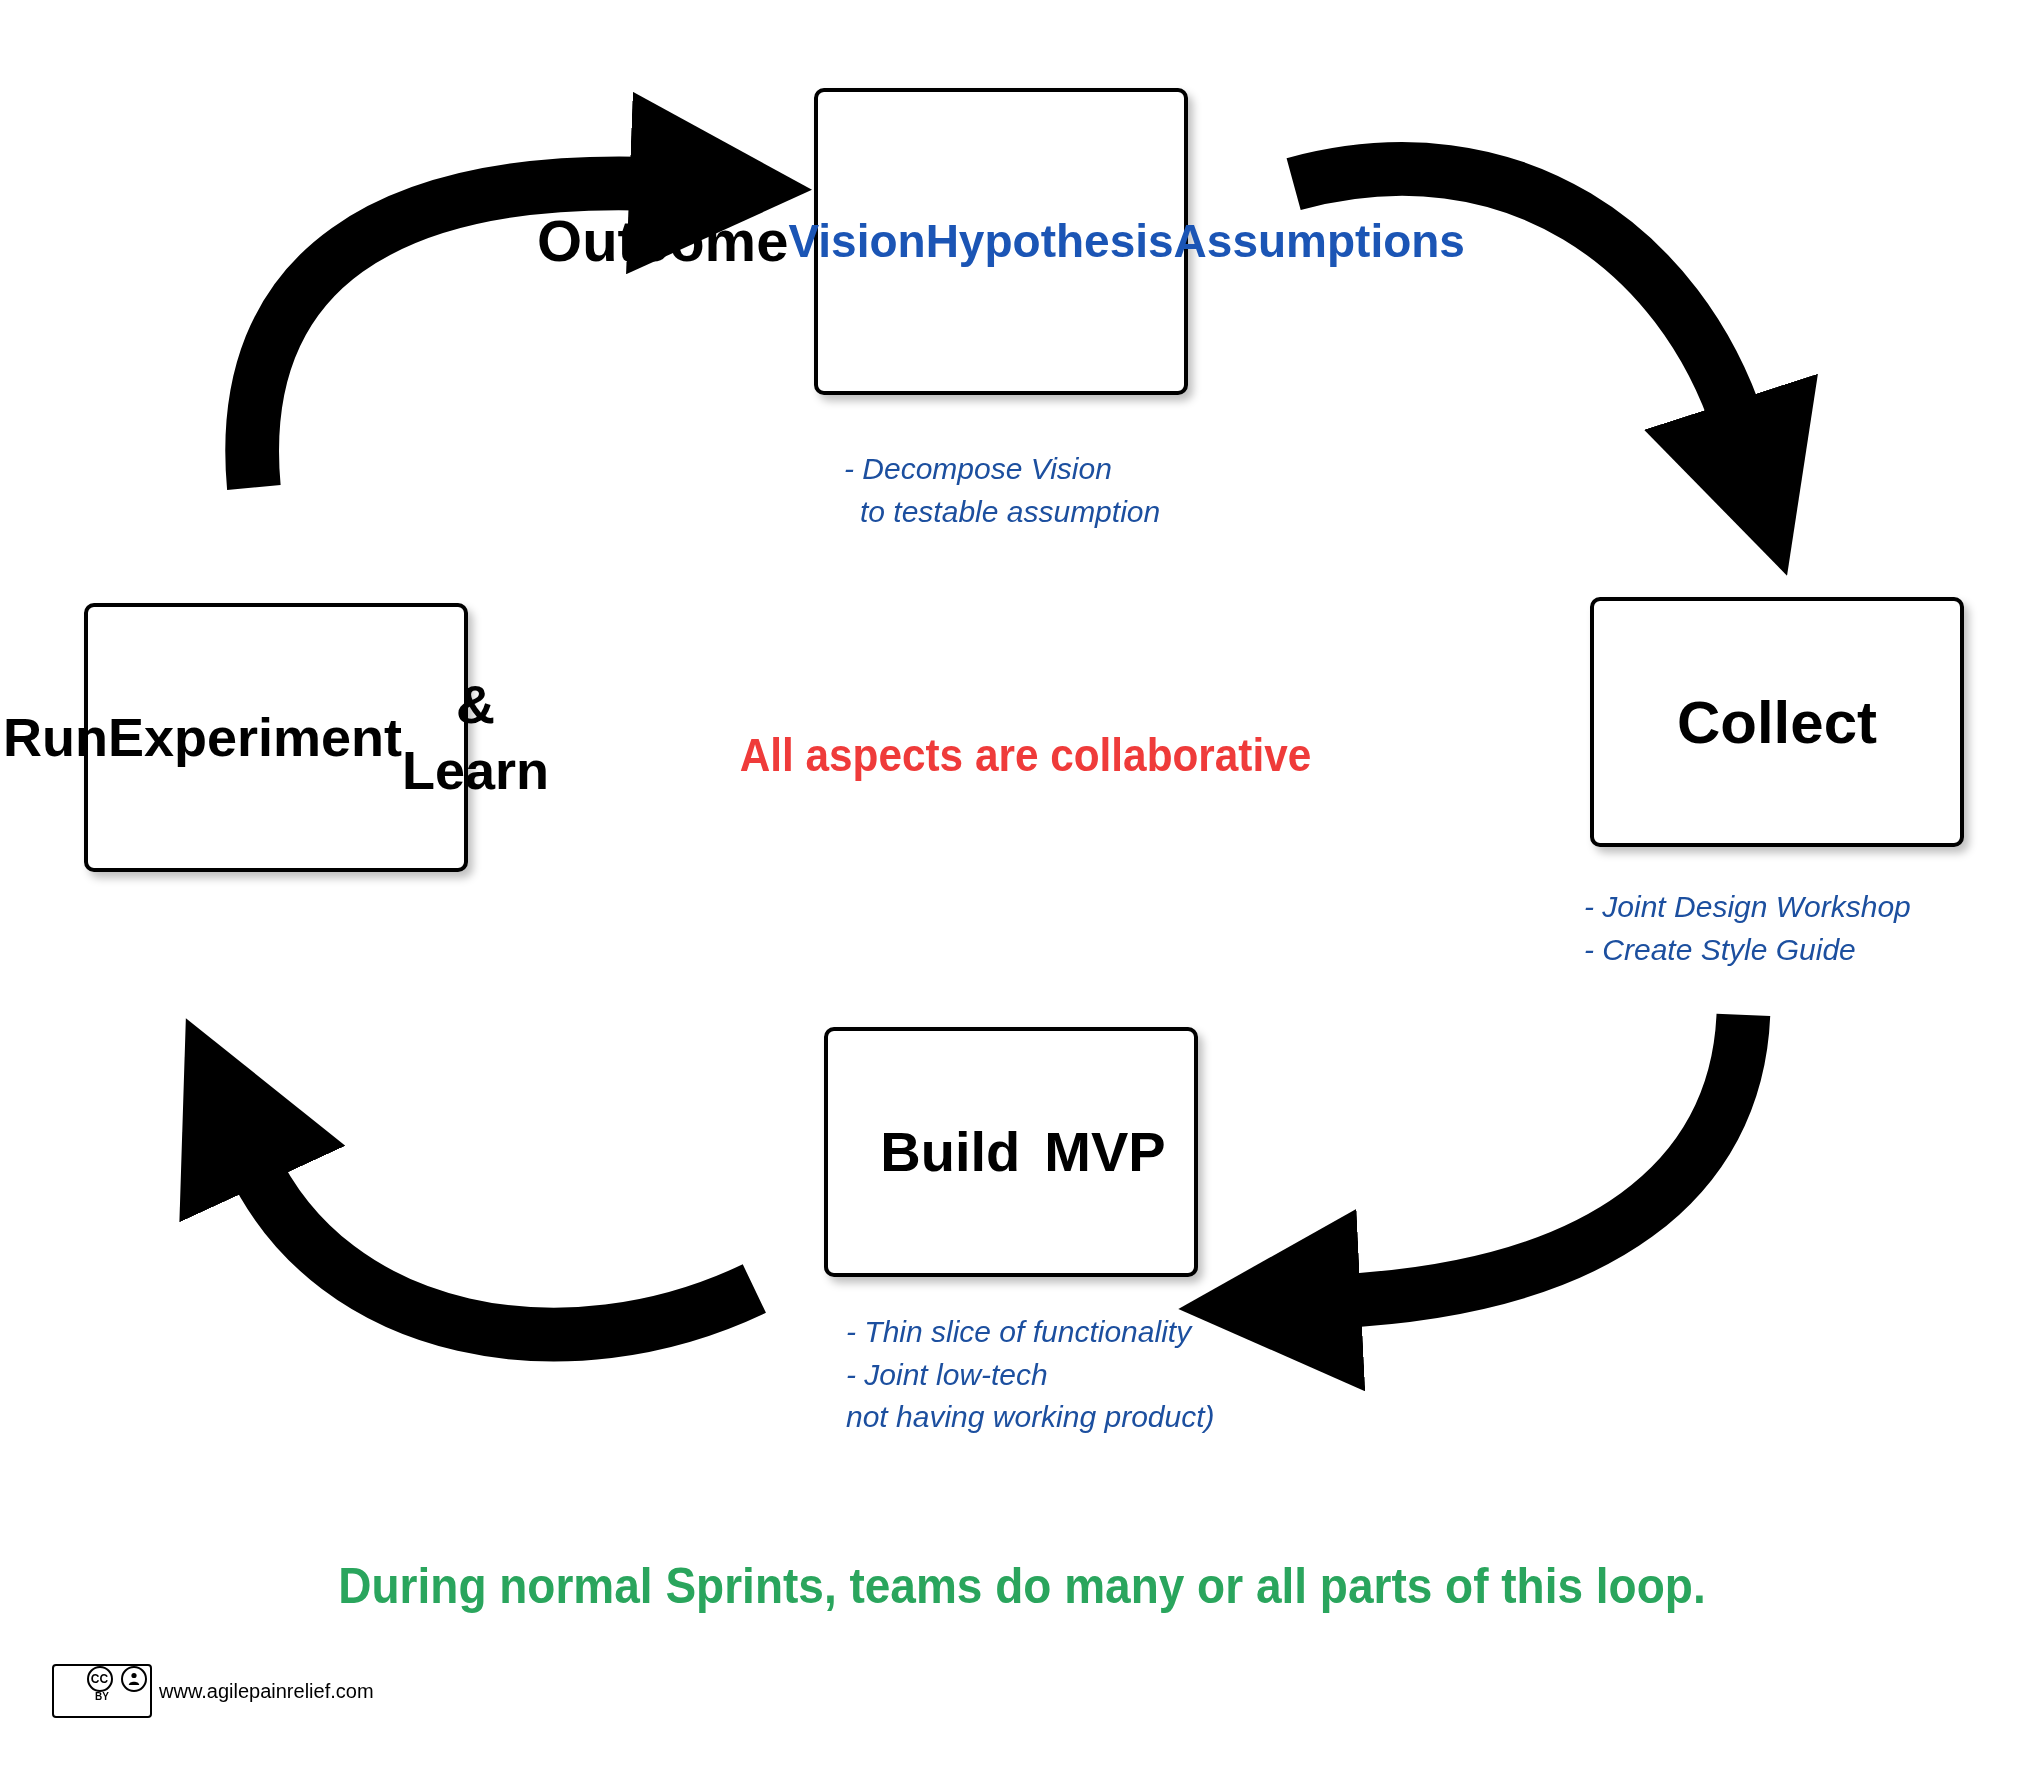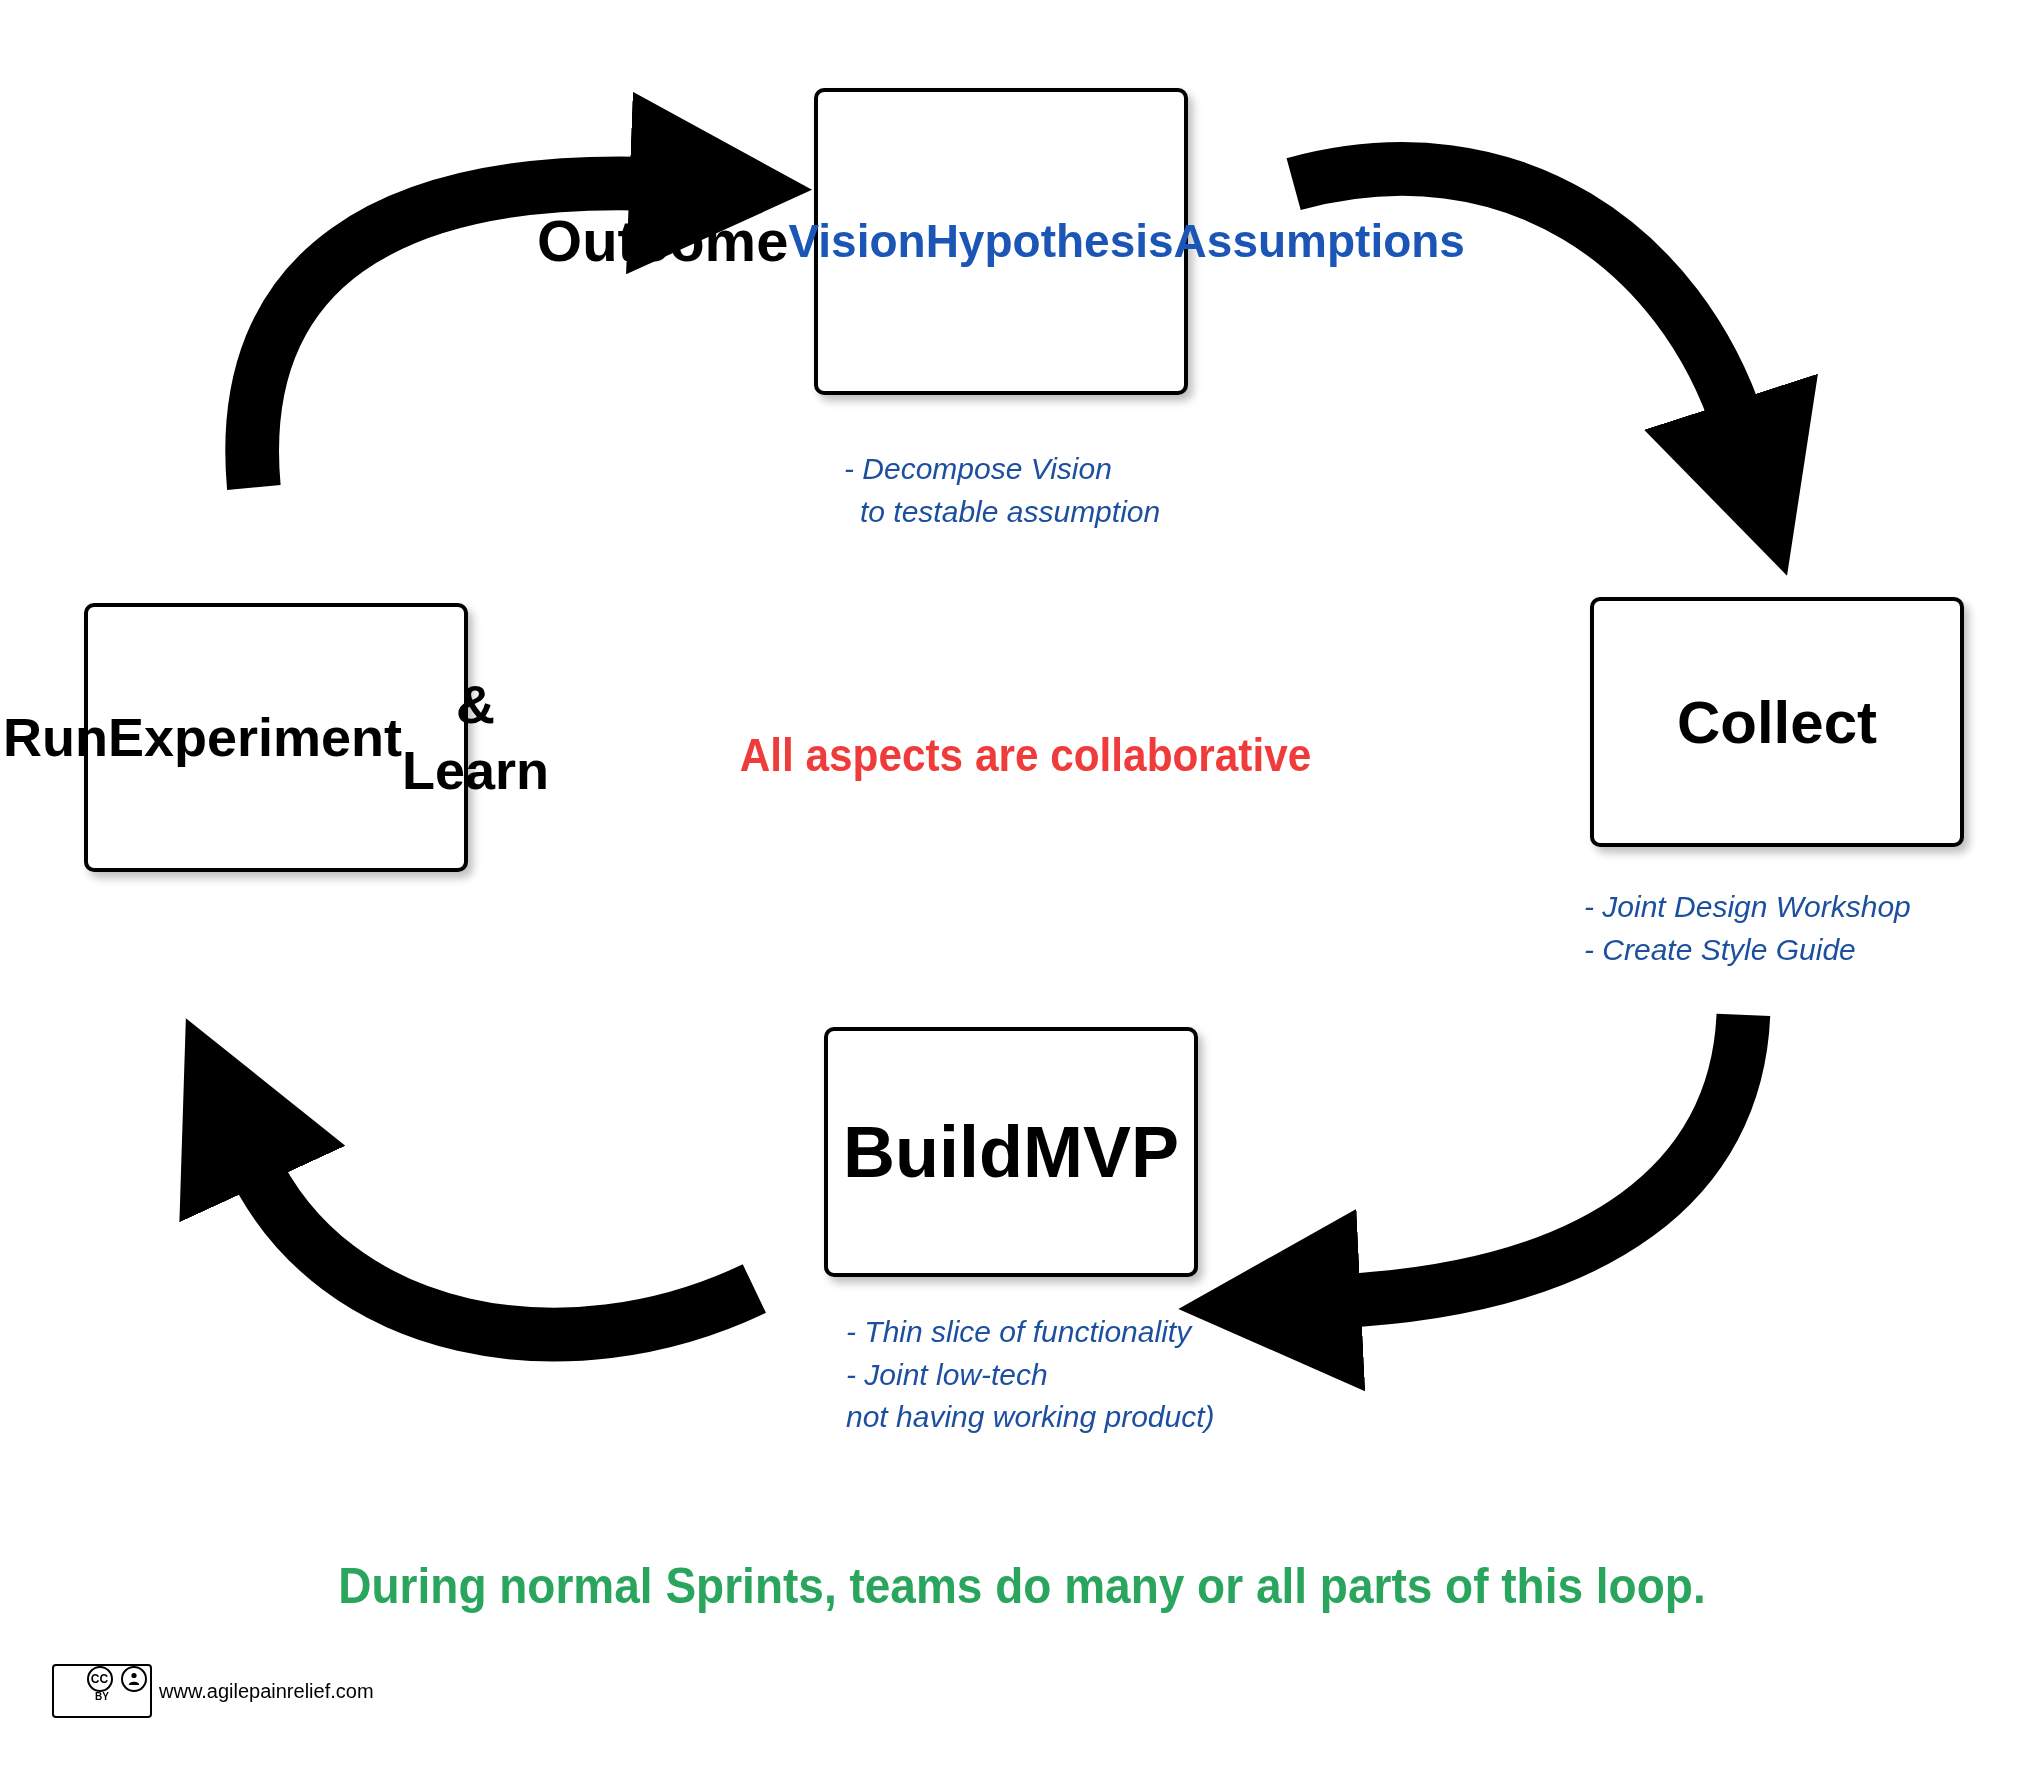--- a/index.html
+++ b/index.html
@@ -22,21 +22,21 @@
     z-index:3;
   }
   .title-black{font-weight:bold;color:#000000;line-height:1.15;}
   .title-blue{font-weight:bold;color:#1b55b5;line-height:1.28;}
   .outcome-box{left:814px;top:88px;width:366px;height:299px;}
   .outcome-box .title-black{font-size:58px;}
   .outcome-box .title-blue{font-size:46px;}
   .design-box{left:1590px;top:597px;width:366px;height:242px;}
   .design-box .title-black{font-size:60px;}
   .build-box{left:824px;top:1027px;width:366px;height:242px;}
-  .build-box .title-black{font-size:72px;line-height:1.25;}
+  .build-box .title-black{font-size:56px;line-height:1.25;margin-left:24px;}
   .run-box{left:84px;top:603px;width:376px;height:261px;}
   .run-box .title-black{font-size:54px;line-height:1.22;}
   .notes{
     position:absolute;
     font-size:30px;font-style:italic;
     color:#1c4f9f;line-height:1.42;
     z-index:3;white-space:nowrap;
   }
   .notes .indent{padding-left:16px;}
   .notes-outcome{left:844px;top:448px;}

